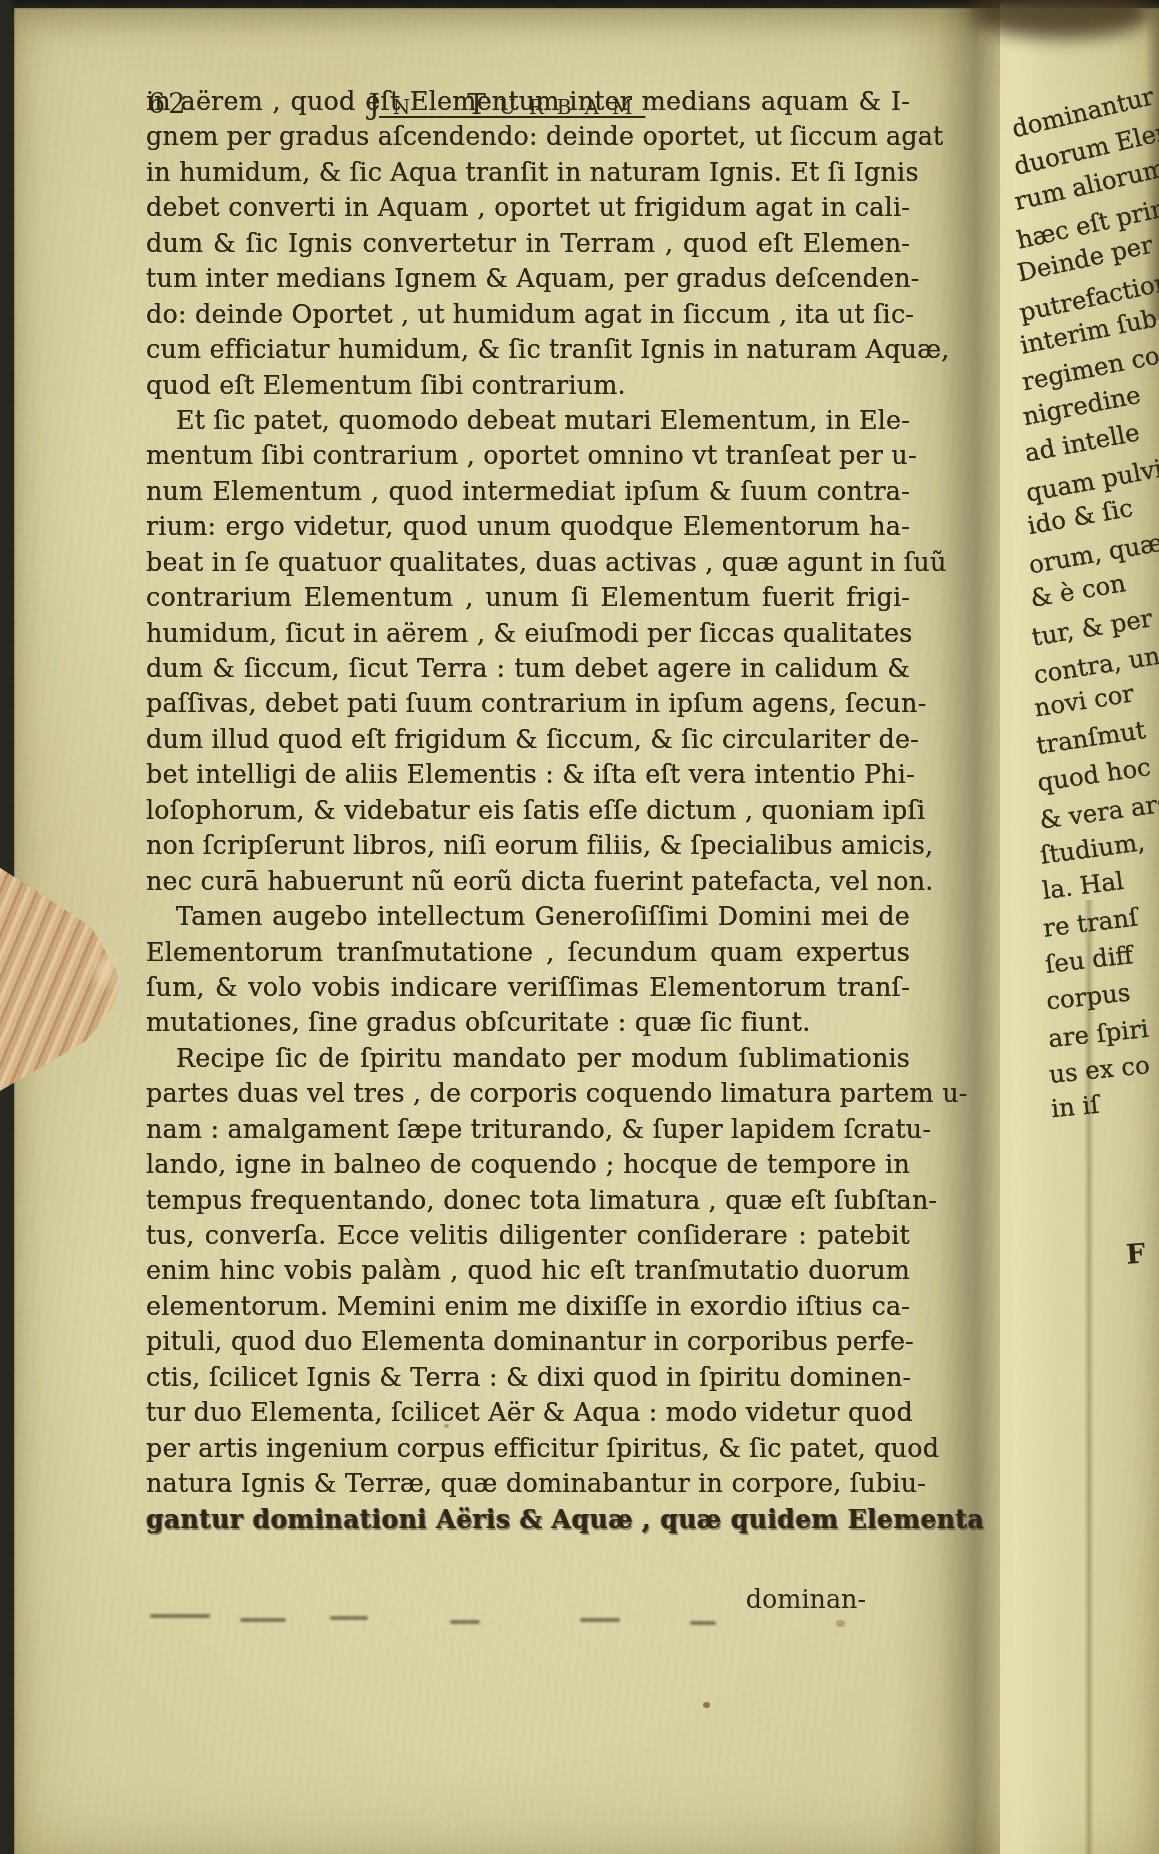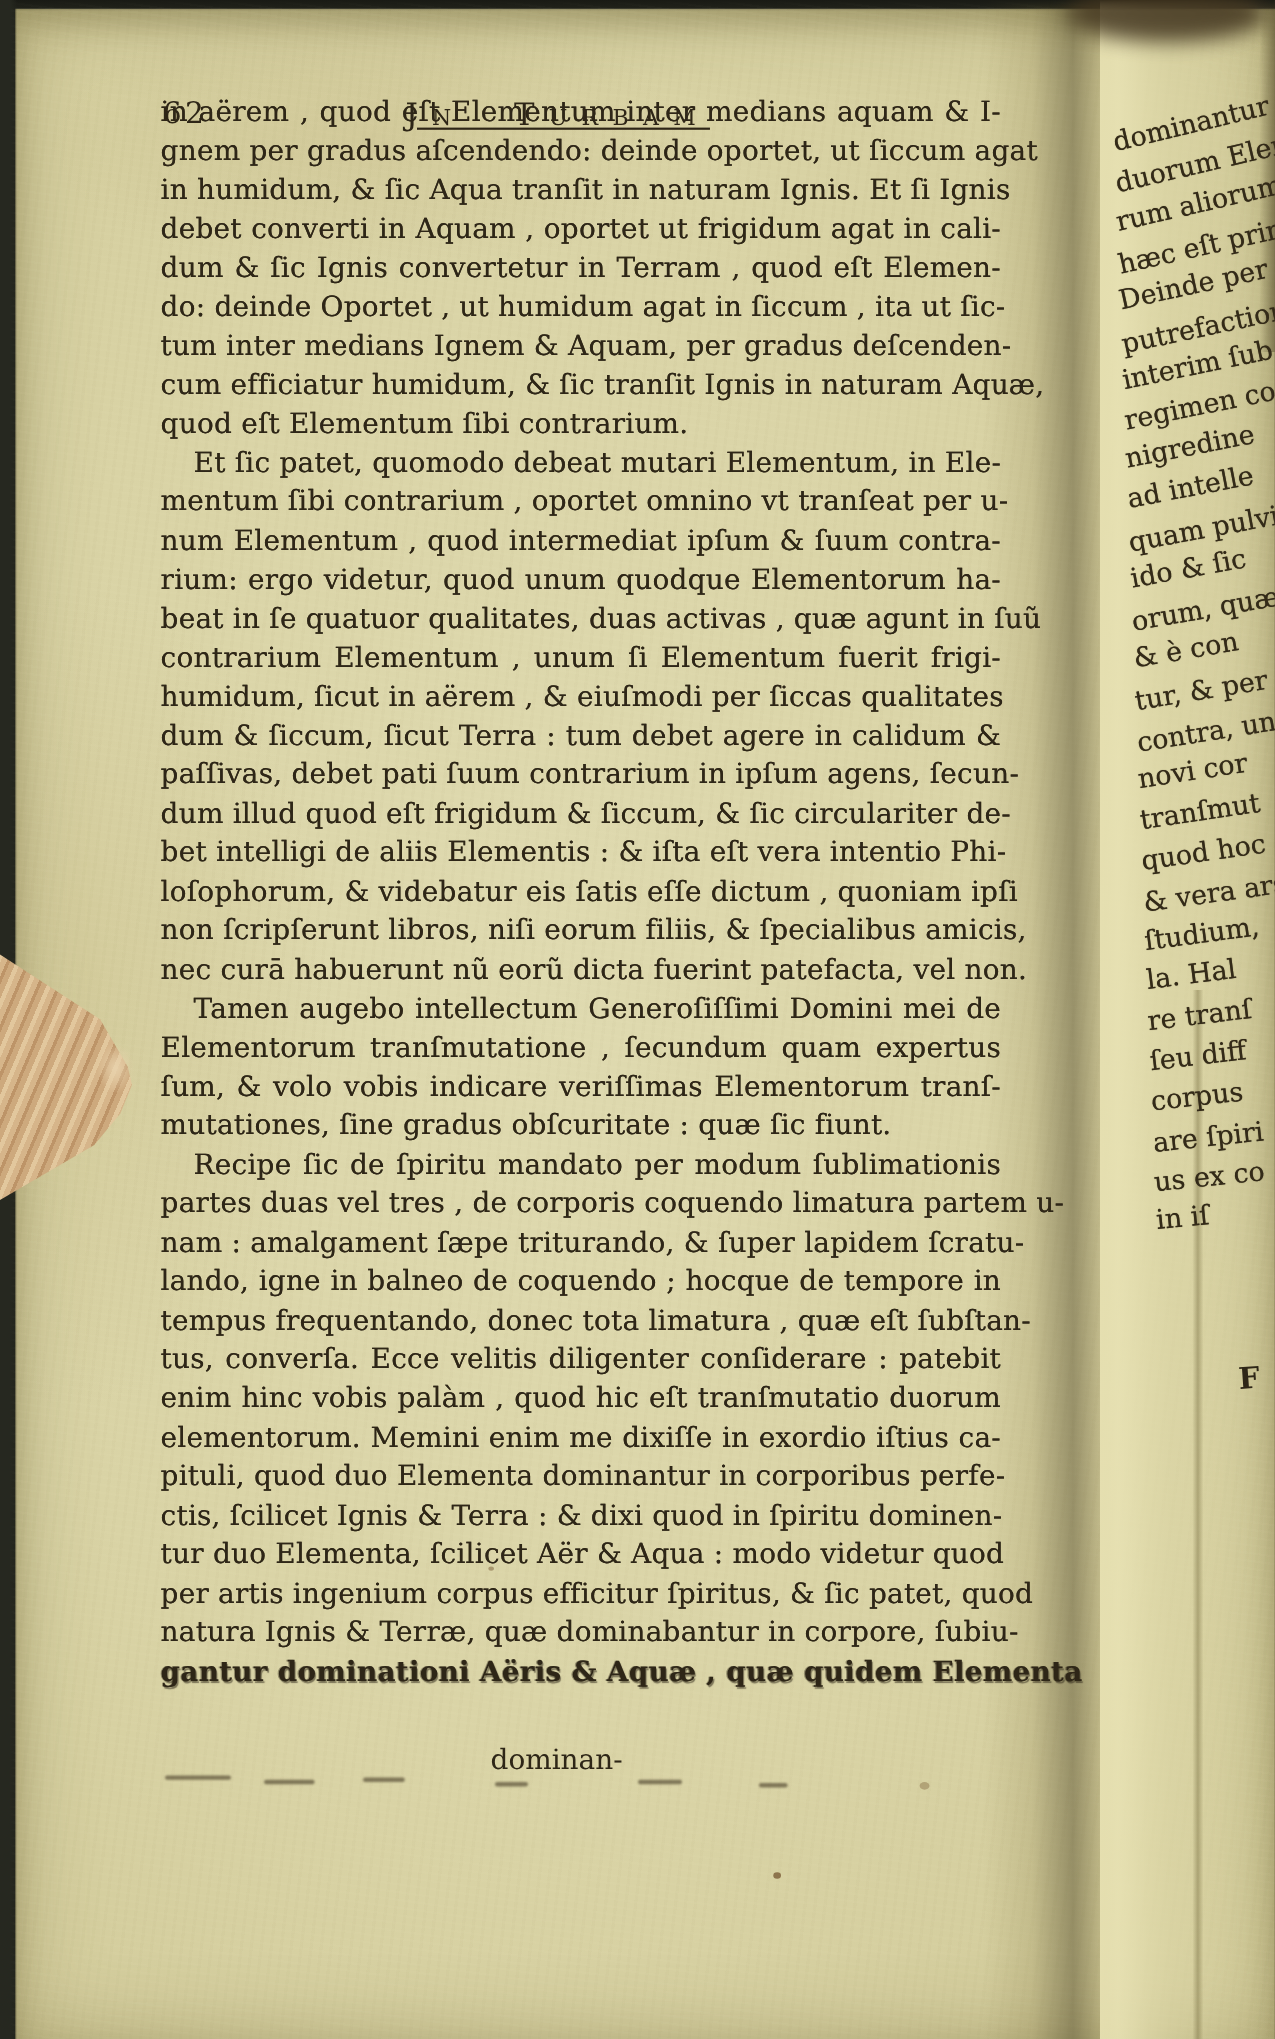--- a/index.html
+++ b/index.html
@@ -48,21 +48,21 @@
   .text-block{position:absolute;left:146px;top:84px;width:764px;}
   .line{height:35.45px;line-height:35.45px;font-size:25.4px;white-space:nowrap;
     text-align:justify;text-align-last:justify;letter-spacing:.2px;
     text-shadow:0 0 .6px rgba(46,38,23,.85);}
   .line.end{text-align-last:left;}
   .line.indent{text-indent:30px;}
   .line.smudge{filter:blur(.4px);font-weight:bold;
     text-shadow:1px 2px 1px rgba(46,38,23,.55),-1px 0 0 rgba(46,38,23,.4);}
   .smudge-dashes{position:absolute;left:150px;top:1612px;width:620px;height:14px;}
   .smudge-dashes span{position:absolute;height:4px;background:rgba(52,42,24,.55);border-radius:2px;filter:blur(1px);}
-  .catchword{position:absolute;left:146px;top:1584px;width:762px;text-align:center;
+  .catchword{position:absolute;left:146px;top:1584px;width:762px;text-align:right;
     padding-right:42px;box-sizing:border-box;font-size:25.4px;}
   
   .frags{position:absolute;left:1002px;top:0;width:157px;height:1854px;overflow:hidden;}
   .frag{position:absolute;white-space:nowrap;font-size:24.5px;color:#332a18;
     text-shadow:0 0 .7px rgba(51,42,24,.8);}
   .signature{position:absolute;left:1126px;top:1238px;font-size:27px;font-weight:bold;
     transform:rotate(-4deg);}
   .speck{position:absolute;border-radius:50%;background:#6d4d28;opacity:.7;}
 </style>
 </head>
@@ -87,22 +87,22 @@
     <div class="folio">62</div>
     <div class="title">Jn Turbam</div>
   </div>
 
   <div class="text-block">
       <div class="line">in aërem , quod eſt Elementum inter medians aquam &amp; I-</div>
       <div class="line">gnem per gradus aſcendendo: deinde oportet, ut ſiccum agat</div>
       <div class="line">in humidum, &amp; ſic Aqua tranſit in naturam Ignis. Et ſi Ignis</div>
       <div class="line">debet converti in Aquam , oportet ut frigidum agat in cali-</div>
       <div class="line">dum &amp; ſic Ignis convertetur in Terram , quod eſt Elemen-</div>
+      <div class="line">tum inter medians Ignem &amp; Aquam, per gradus deſcenden-</div>
       <div class="line">do: deinde Oportet , ut humidum agat in ſiccum , ita ut ſic-</div>
-      <div class="line">tum inter medians Ignem &amp; Aquam, per gradus deſcenden-</div>
       <div class="line">cum efficiatur humidum, &amp; ſic tranſit Ignis in naturam Aquæ,</div>
       <div class="line end">quod eſt Elementum ſibi contrarium.</div>
       <div class="line indent">Et ſic patet, quomodo debeat mutari Elementum, in Ele-</div>
       <div class="line">mentum ſibi contrarium , oportet omnino vt tranſeat per u-</div>
       <div class="line">num Elementum , quod intermediat ipſum &amp; ſuum contra-</div>
       <div class="line">rium: ergo videtur, quod unum quodque Elementorum ha-</div>
       <div class="line">beat in ſe quatuor qualitates, duas activas , quæ agunt in ſuũ</div>
       <div class="line">contrarium Elementum , unum ſi Elementum fuerit frigi-</div>
       <div class="line">humidum, ſicut in aërem , &amp; eiuſmodi per ſiccas qualitates</div>
       <div class="line">dum &amp; ſiccum, ſicut Terra : tum debet agere in calidum &amp;</div>

